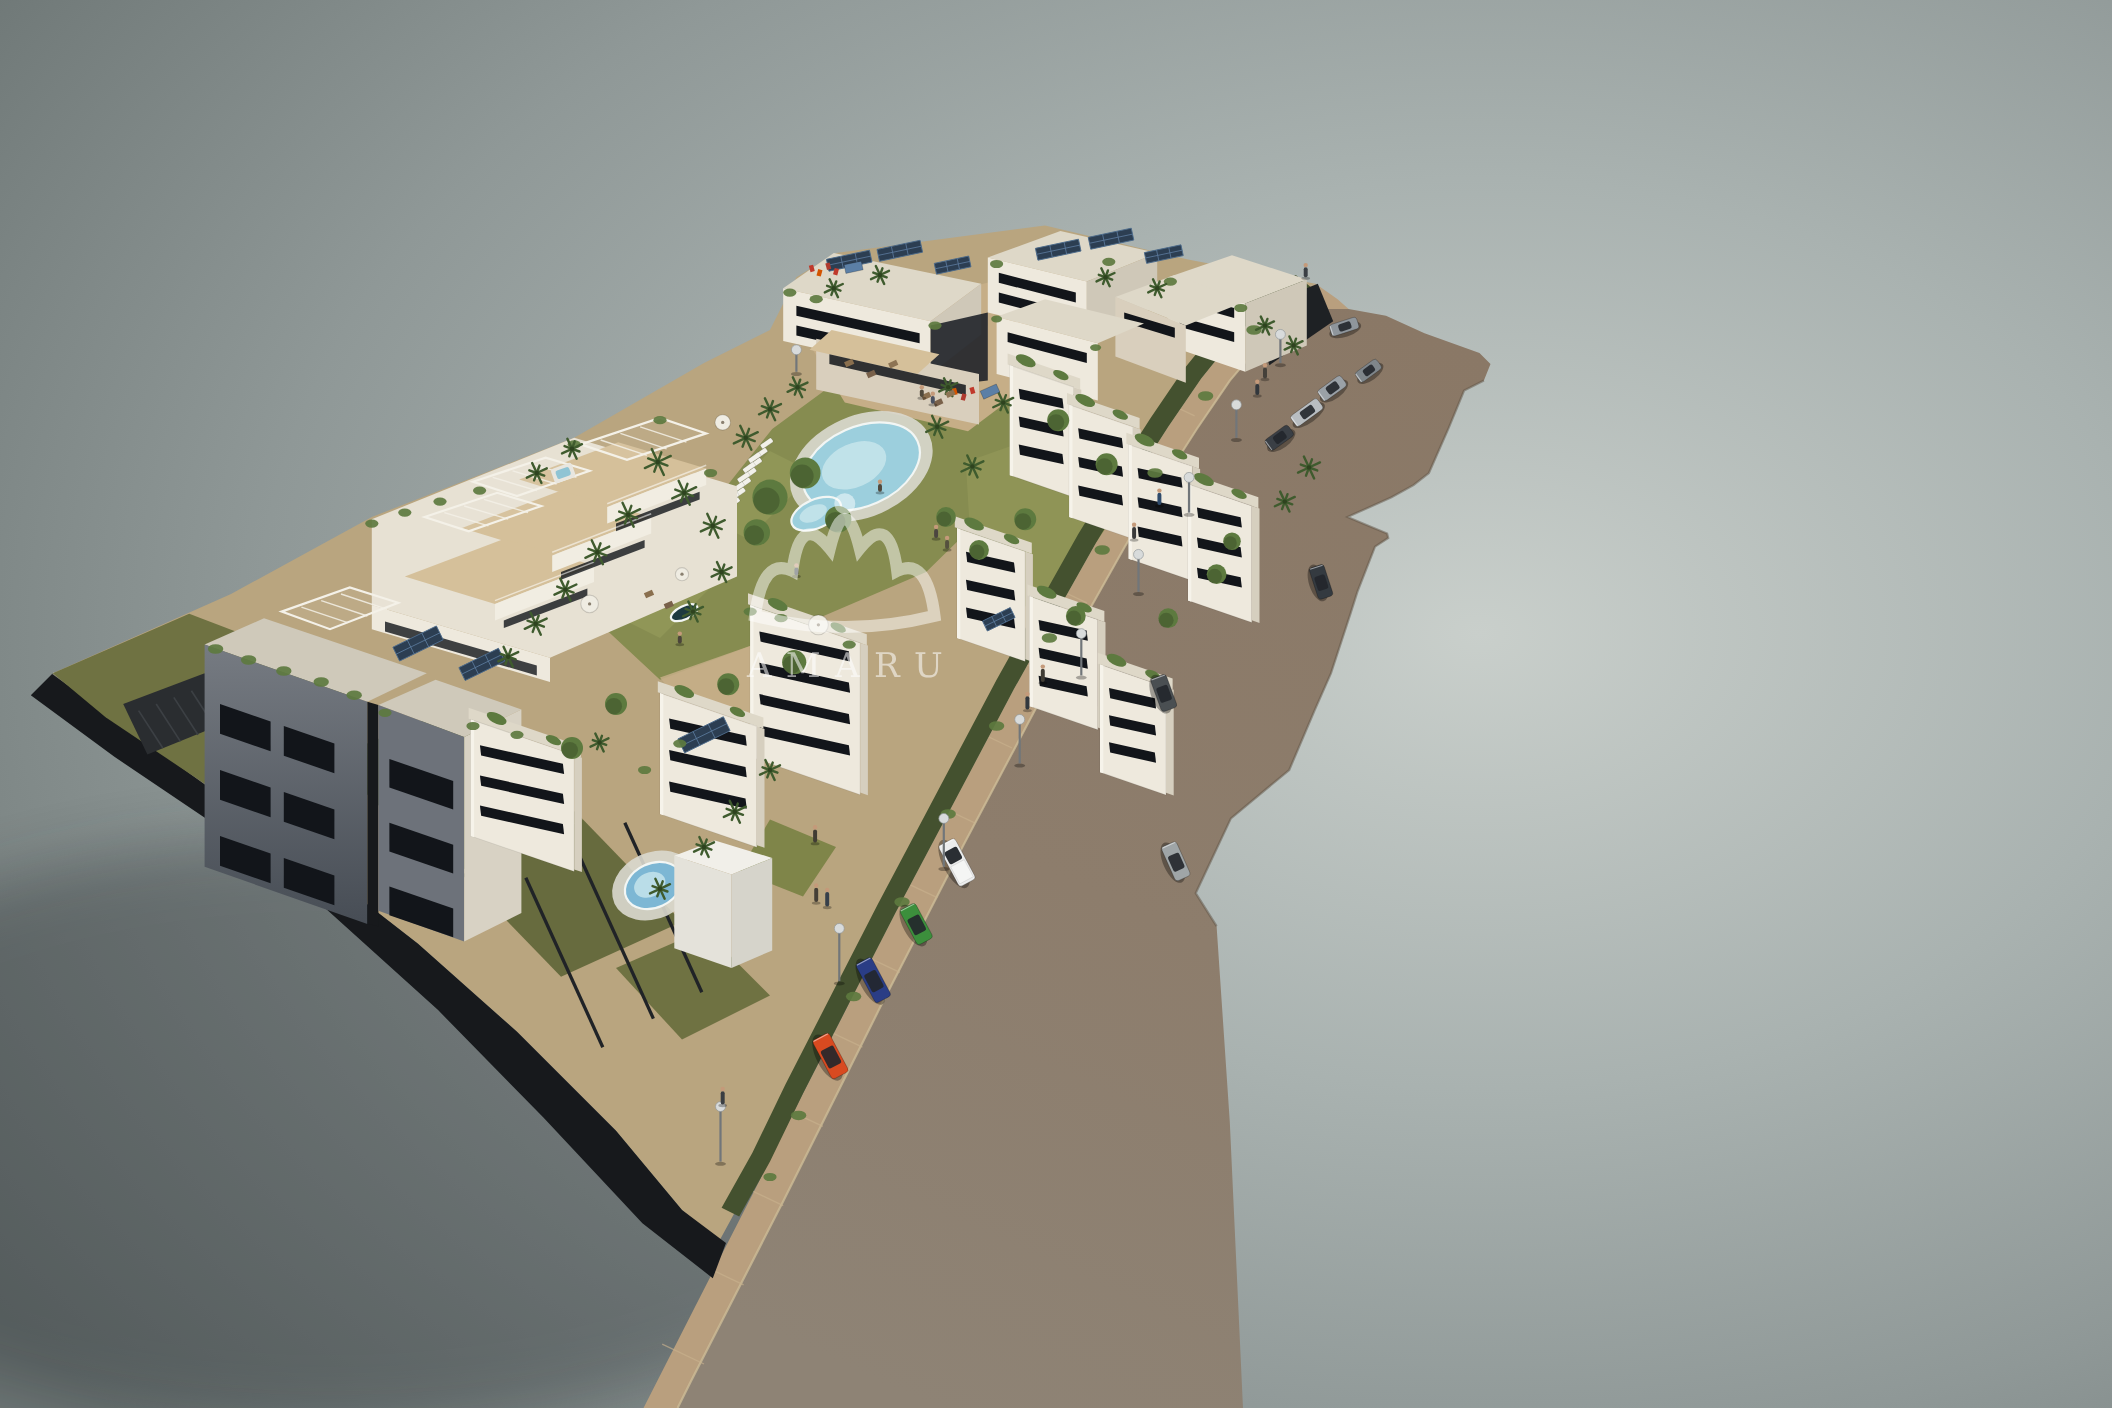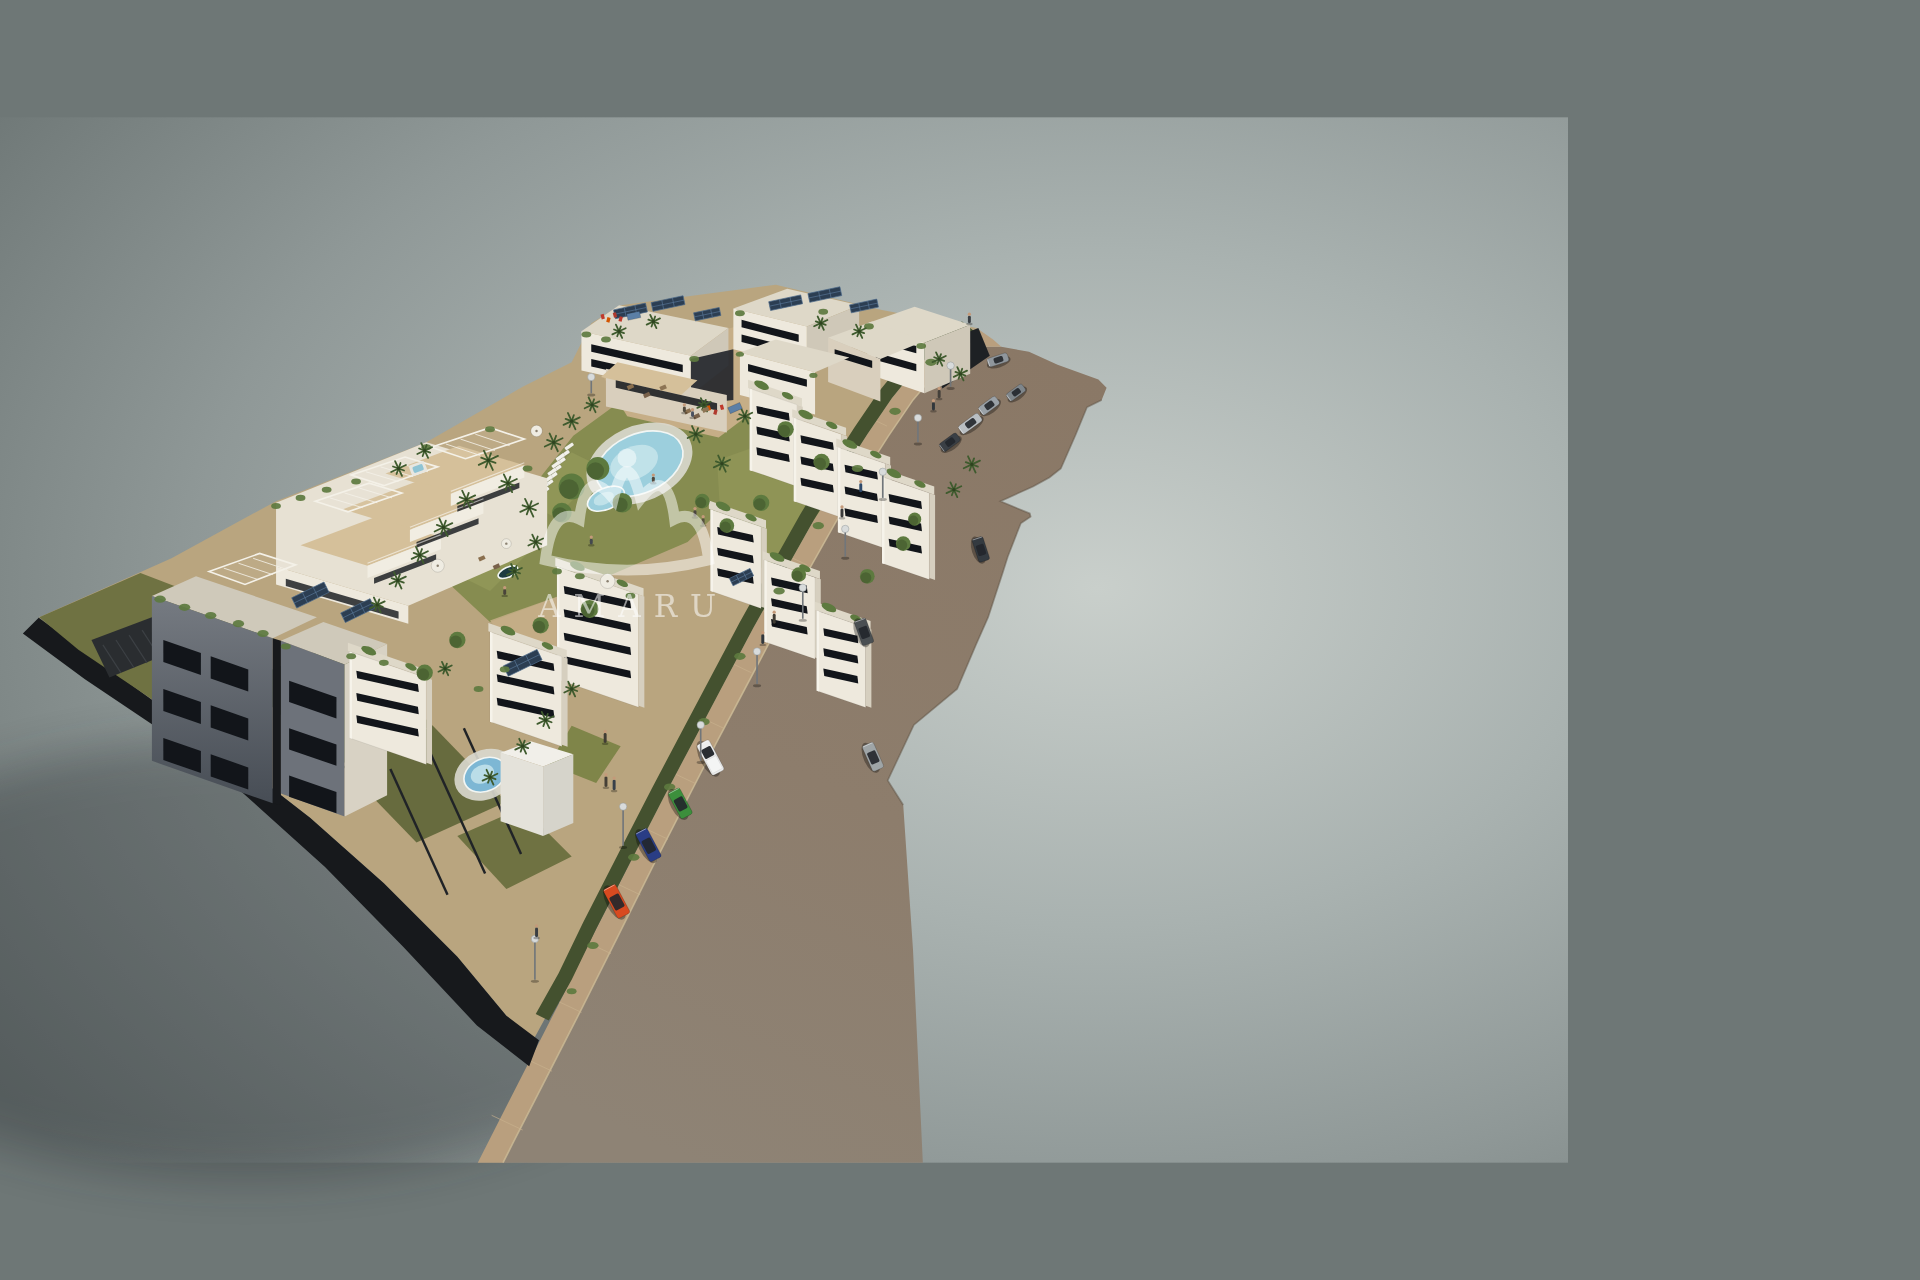--- a/index.html
+++ b/index.html
@@ -1,16 +1,16 @@
 <!DOCTYPE html>
 <html style="--bg-light: #c9cfcb; --bg-mid: #a9b2b0; --bg-gray: #8f9897; --bg-dark: #6e7776; --road: #8a7866; --road-mid: #8d7d6c; --road-low: #8e8375; --road-edge: #5f5346; --sidewalk: #b99f7e; --curb: #cdbb96; --tick: #c9b28e; --plot-base: #b9a57f; --sand: #c6ae87; --grass-olive: #6f7242; --grass-green: #868c50; --grass-bright: #9aa05e; --hedge: #44512f; --tree-green: #5d7a3f; --palm-green: #3f5b2e; --wall-white: #eee9dd; --wall-cream: #d9cfbd; --wall-shade: #cfc8b8; --wall-dark: #5d636c; --facade-shadow: #454b54; --opening: #12151a; --deck: #c2a379; --deck-light: #d5c09a; --solar: #2c3e52; --pool-blue: #9ccfdd; --pool-light: #c9e6ec; --pool-front: #7db7d4; --pool-dark: #1d3a40; --plinth: #17191c; --lamp-gray: #d8dbdb; --watermark: rgba(255,255,255,0.55);"><head>
 <meta charset="utf-8">
 <style>
   html,body{margin:0;padding:0;background:#6e7776;}
-  .stage{position:relative;width:1568px;height:1280px;overflow:hidden;
+  .stage{position:relative;width:1920px;height:1280px;overflow:hidden;
          font-family:"Liberation Sans","DejaVu Sans",sans-serif;}
   .stage svg{display:block;width:100%;height:100%;}
   .roof{fill:#ded8c8;}
   .facade{fill:var(--wall-white);}
   .facade-cream{fill:var(--wall-cream);}
   .facade-shade{fill:var(--wall-shade);}
   .win{fill:var(--opening);}
   .deck{fill:var(--deck-light);}
   .pergola{fill:rgba(255,255,255,0.06);stroke:#f4f1e8;stroke-width:2;}
   .pergola-bar{stroke:#f4f1e8;stroke-width:1.2;opacity:.85;}

